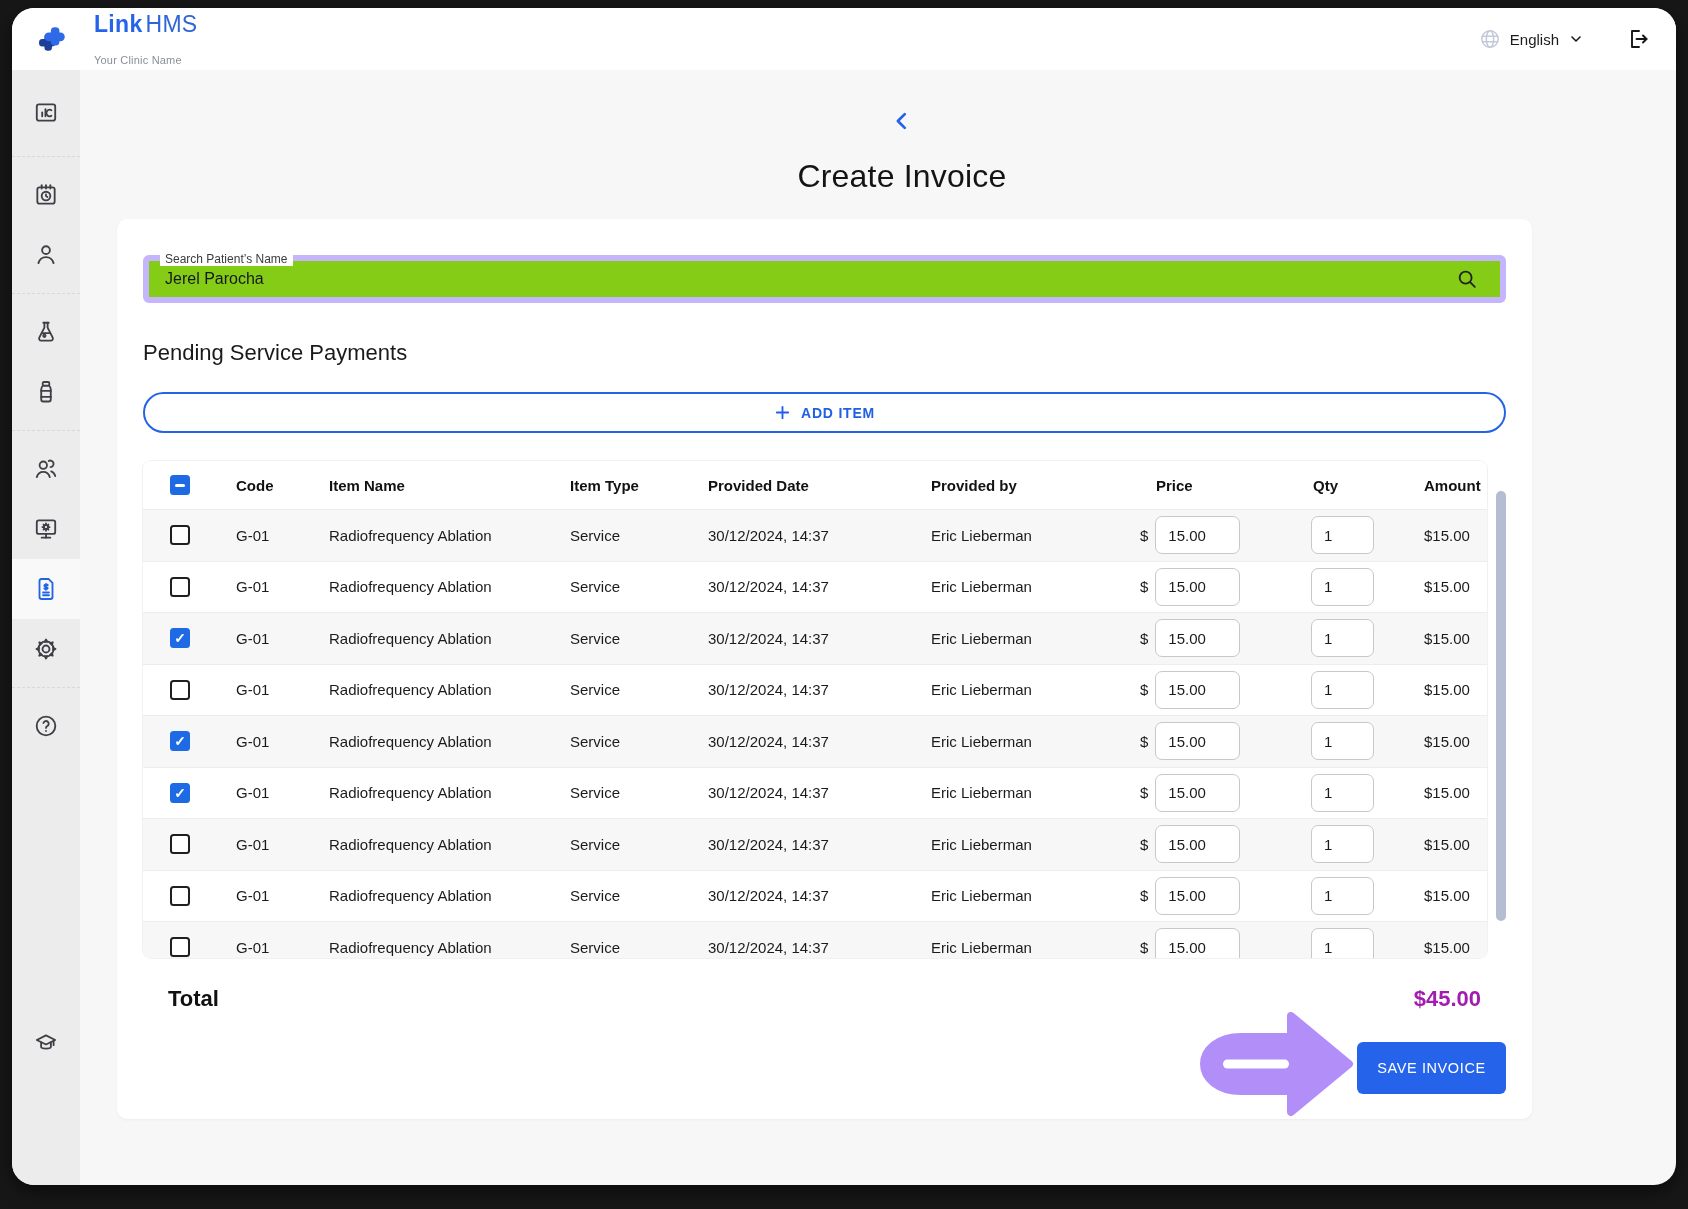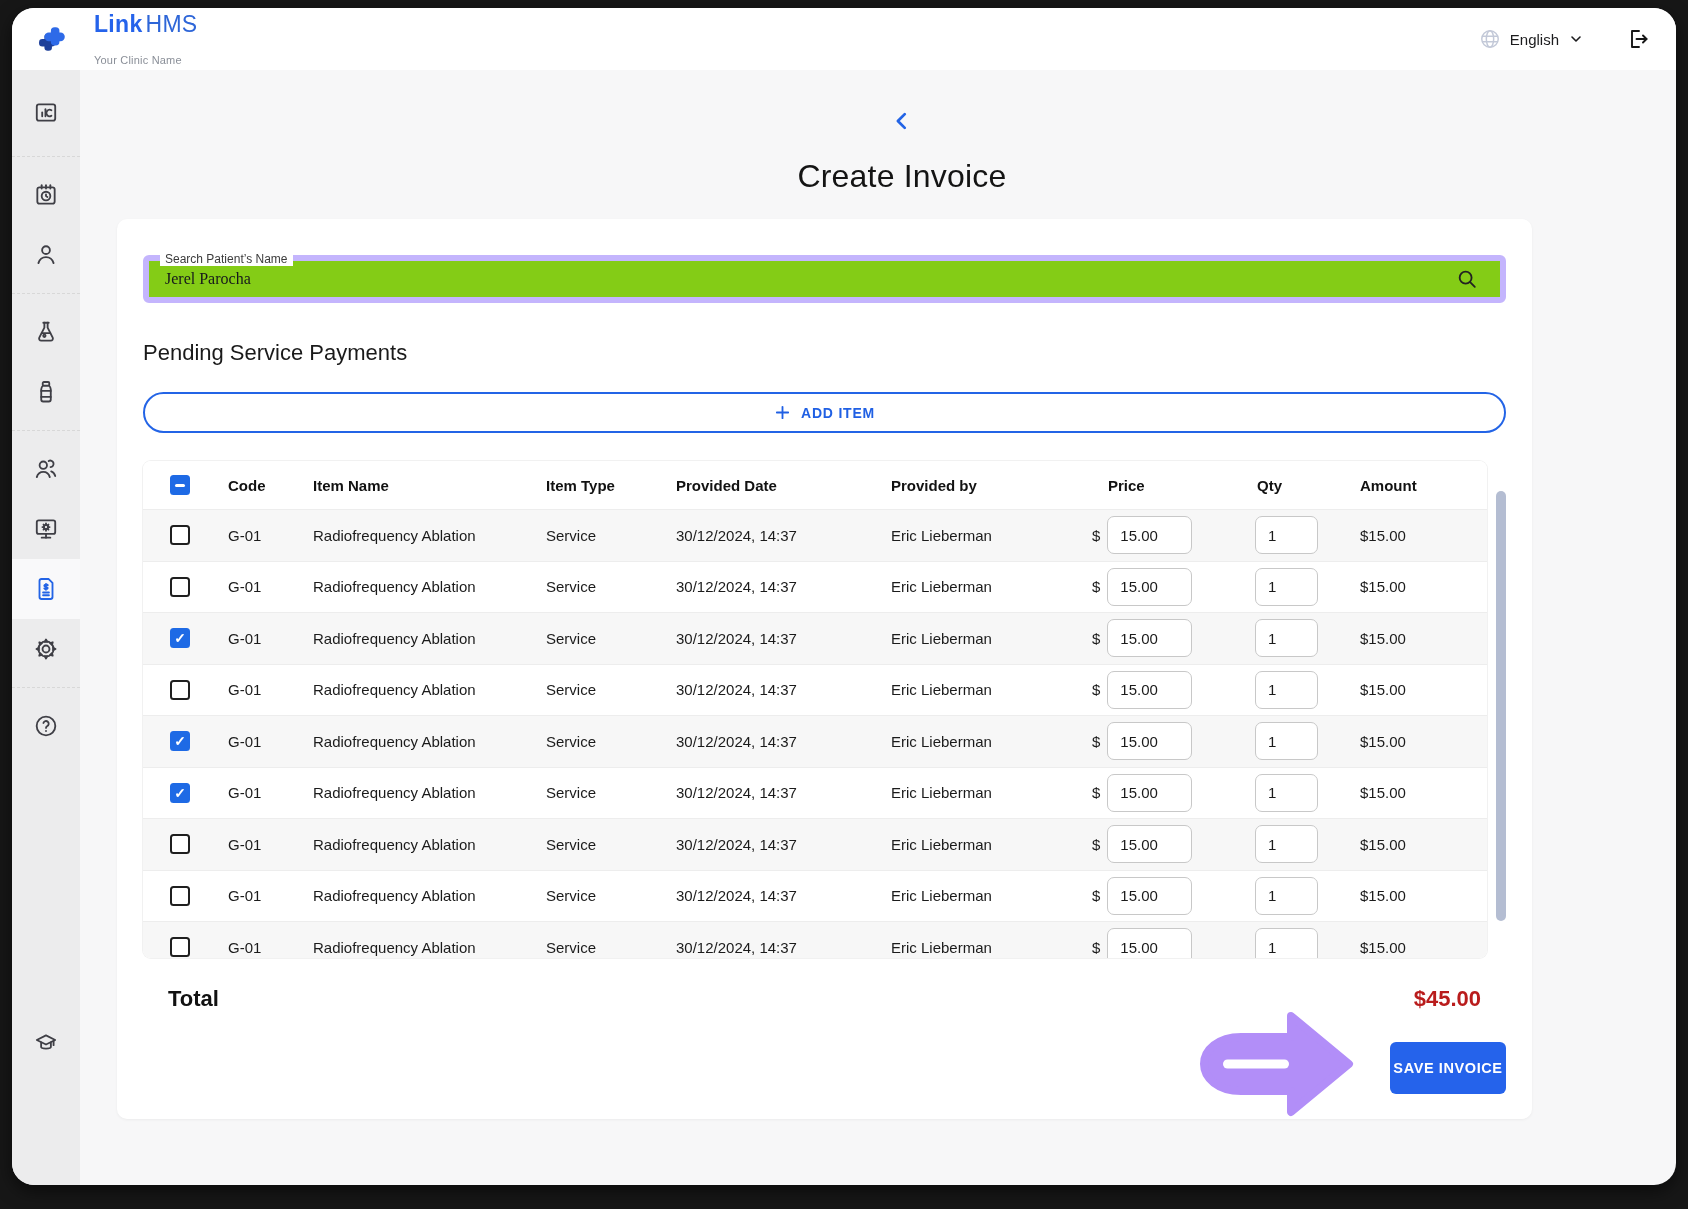--- a/index.html
+++ b/index.html
@@ -36,31 +36,31 @@
   .main { flex:1; position:relative; }
   .page-head { display:flex; align-items:center; gap:26px; padding:40px 0 0 48px;flex-direction:column; }
   .back-btn { cursor:pointer; display:flex; align-items:center; }
   .page-title { font-size:32px; color:#141414; font-weight:500; letter-spacing:.2px; }
 
   
   .card { position:relative; margin:24px 0 0 37px; width:1415px; height:900px; background:#fff; border-radius:10px; box-shadow:0 1px 3px rgba(0,0,0,.05); padding:36px 26px 25px 26px; }
 
   .search-field { position:relative; height:48px; border:6px solid #c4b5fd; border-radius:6px; background:#84cc16; display:flex; align-items:center; }
   .search-label { position:absolute; top:-9px; left:11px; background:#fff; padding:0 5px; font-size:12px; color:#3c3c3c; }
-  .search-input { flex:1; border:none; outline:none; font-size:16px; color:#16181c; padding:0 16px; font-family:Liberation Serif, serif; background:transparent; }
+  .search-input { flex:1; border:none; outline:none; font-size:16px; color:#16181c; padding:0 16px; font-family:Liberation Sans, sans-serif; background:transparent; }
   .search-iconwrap { padding-right:22px; display:flex; align-items:center; cursor:pointer; }
 
   .section-title { margin-top:36px; font-size:22px; line-height:28px; color:#1a1a1a; font-weight:500; }
 
   .add-item-btn { margin-top:25px; width:100%; height:41px; border:2px solid #2364e6; border-radius:21px; background:#fff; color:#2060e4; font-size:14px; font-weight:bold; letter-spacing:.8px; display:flex; align-items:center; justify-content:center; gap:10px; cursor:pointer; font-family:"Liberation Sans", sans-serif; }
 
   
   .table-zone { position:relative; margin-top:28px; }
   .invoice-table { width:1344px; height:497px; overflow:hidden; border-radius:8px; background:#fff; box-shadow:0 0 0 1px #f1f1f1; }
-  .t-row { display:grid; grid-template-columns:85px 85px 233px 130px 215px 192px 150px 110px 144px; align-items:center; height:51.5px; border-top:1px solid #ededed; background:#fff; }
+  .t-row { display:grid; grid-template-columns:85px 85px 233px 130px 215px 192px 150px 110px 144px; align-items:center; height:51.5px; border-top:1px solid #ededed; background:#fff;gap:8px; }
   .t-row.alt { background:#f7f7f7; }
   .t-head { height:48px; border-top:none; background:#fff; }
   .t-head .hcell { font-size:15px; font-weight:bold; color:#121212; }
   .hcell.h-price { padding-left:25px; }
   .hcell.h-qty { padding-left:24px; }
   .hcell.h-amount { padding-left:17px; }
   .cell { font-size:15px; color:#1b1b1b; }
   .cell-amount { padding-left:17px; }
   .cb { width:20px; height:20px; margin-left:27px; border:2px solid #1f1f1f; border-radius:3.5px; background:#fff; cursor:pointer; position:relative; }
   .cb.checked { background:#1e6ae5; border-color:#1e6ae5; }
@@ -70,23 +70,23 @@
   .price-cell { display:flex; align-items:center; padding-left:9px; gap:7px; }
   .num-input { height:38px; border:1px solid #c8c8c8; border-radius:7px; font-size:15px; color:#1b1b1b; padding:0 0 0 12px; outline:none; background:#fff; font-family:"Liberation Sans", sans-serif; }
   .price-input { width:85px; }
   .qty-cell { padding-left:22px; }
   .qty-input { width:63px; }
   .scrollbar { position:absolute; right:0px; top:30px; width:10px; height:430px; background:#b4bdd2; border-radius:5px; cursor:grab; }
 
   
   .total-row { margin-top:26px; display:flex; justify-content:space-between; align-items:center; padding:0 25px; height:30px; }
   .total-label { font-size:22px; font-weight:bold; color:#111; }
-  .total-value { font-size:22px; font-weight:bold; color:#b91c1c; }
+  .total-value { font-size:22px; font-weight:bold; color:#a21caf; }
   .action-row { margin-top:28px; display:flex; justify-content:flex-end; position:relative; }
-  .save-btn { width:116px; height:52px; background:#2563eb; border:none; border-radius:6px; color:#fff; font-size:14.5px; font-weight:bold; letter-spacing:.6px; cursor:pointer; font-family:"Liberation Sans", sans-serif; }
+  .save-btn { width:149px; height:52px; background:#2563eb; border:none; border-radius:6px; color:#fff; font-size:14.5px; font-weight:normal; letter-spacing:.6px; cursor:pointer; font-family:"Liberation Sans", sans-serif; }
   .anno-arrow { position:absolute; right:152px; top:-31px; width:155px; height:106px; pointer-events:none; }
 </style>
 </head>
 <body>
 
 <div class="window">
 
   <div class="topbar">
     <div class="brand">
       <svg width="30" height="30" viewBox="0 0 28 28">

